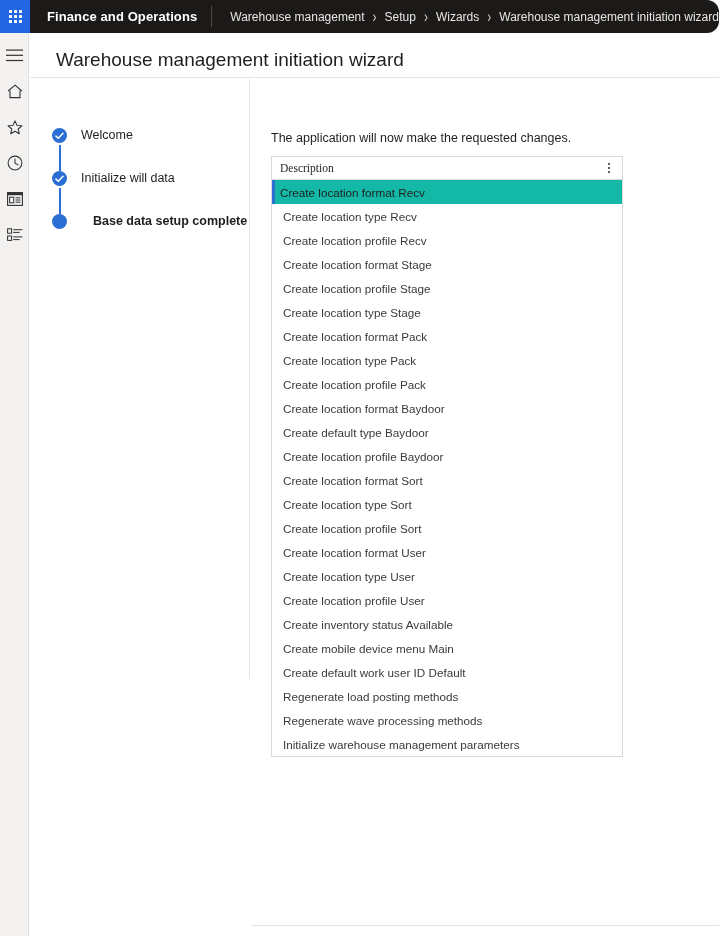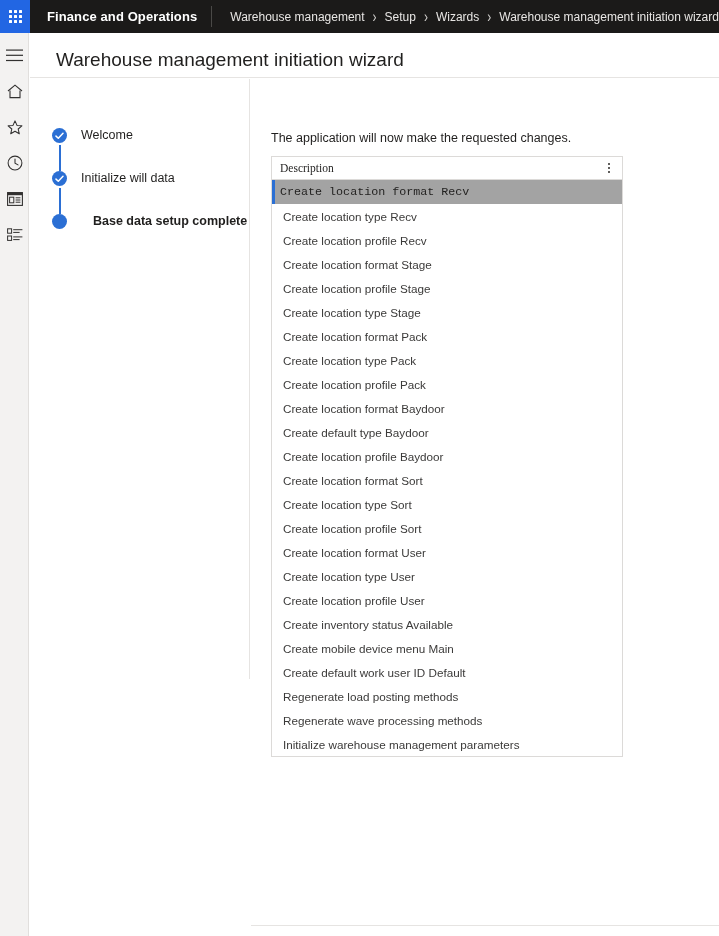--- a/index.html
+++ b/index.html
@@ -14,20 +14,21 @@
   }
 
   
   .topbar {
     position: absolute;
     top: 0; left: 0;
     width: 719px; height: 33px;
     background: #1b1a19;
     display: flex;
     align-items: center;
+    border-radius: 12px;
   }
   .waffle {
     width: 30px; height: 33px;
     background: #2266e3;
     display: flex;
     align-items: center;
     justify-content: center;
     flex: 0 0 auto;
     cursor: pointer;
   }
@@ -219,25 +220,24 @@
     display: flex;
     align-items: center;
     padding-left: 8px;
     font-size: 11.7px;
     color: #3b3a39;
     border-left: 3px solid transparent;
     cursor: pointer;
     white-space: nowrap;
   }
   .grid-row.selected {
-    background: #a3a3a3;
+    background: #14b8a6;
     border-left: 3px solid #2b6fd4;
     color: #201f1e;
     padding-left: 5px;
-    font-family: Liberation Mono, monospace;
   }
 
   
   .footer-rule {
     position: absolute;
     top: 846px; left: 0;
     width: 468px; height: 1px;
     background: #e6e4e2;
   }
 </style>

